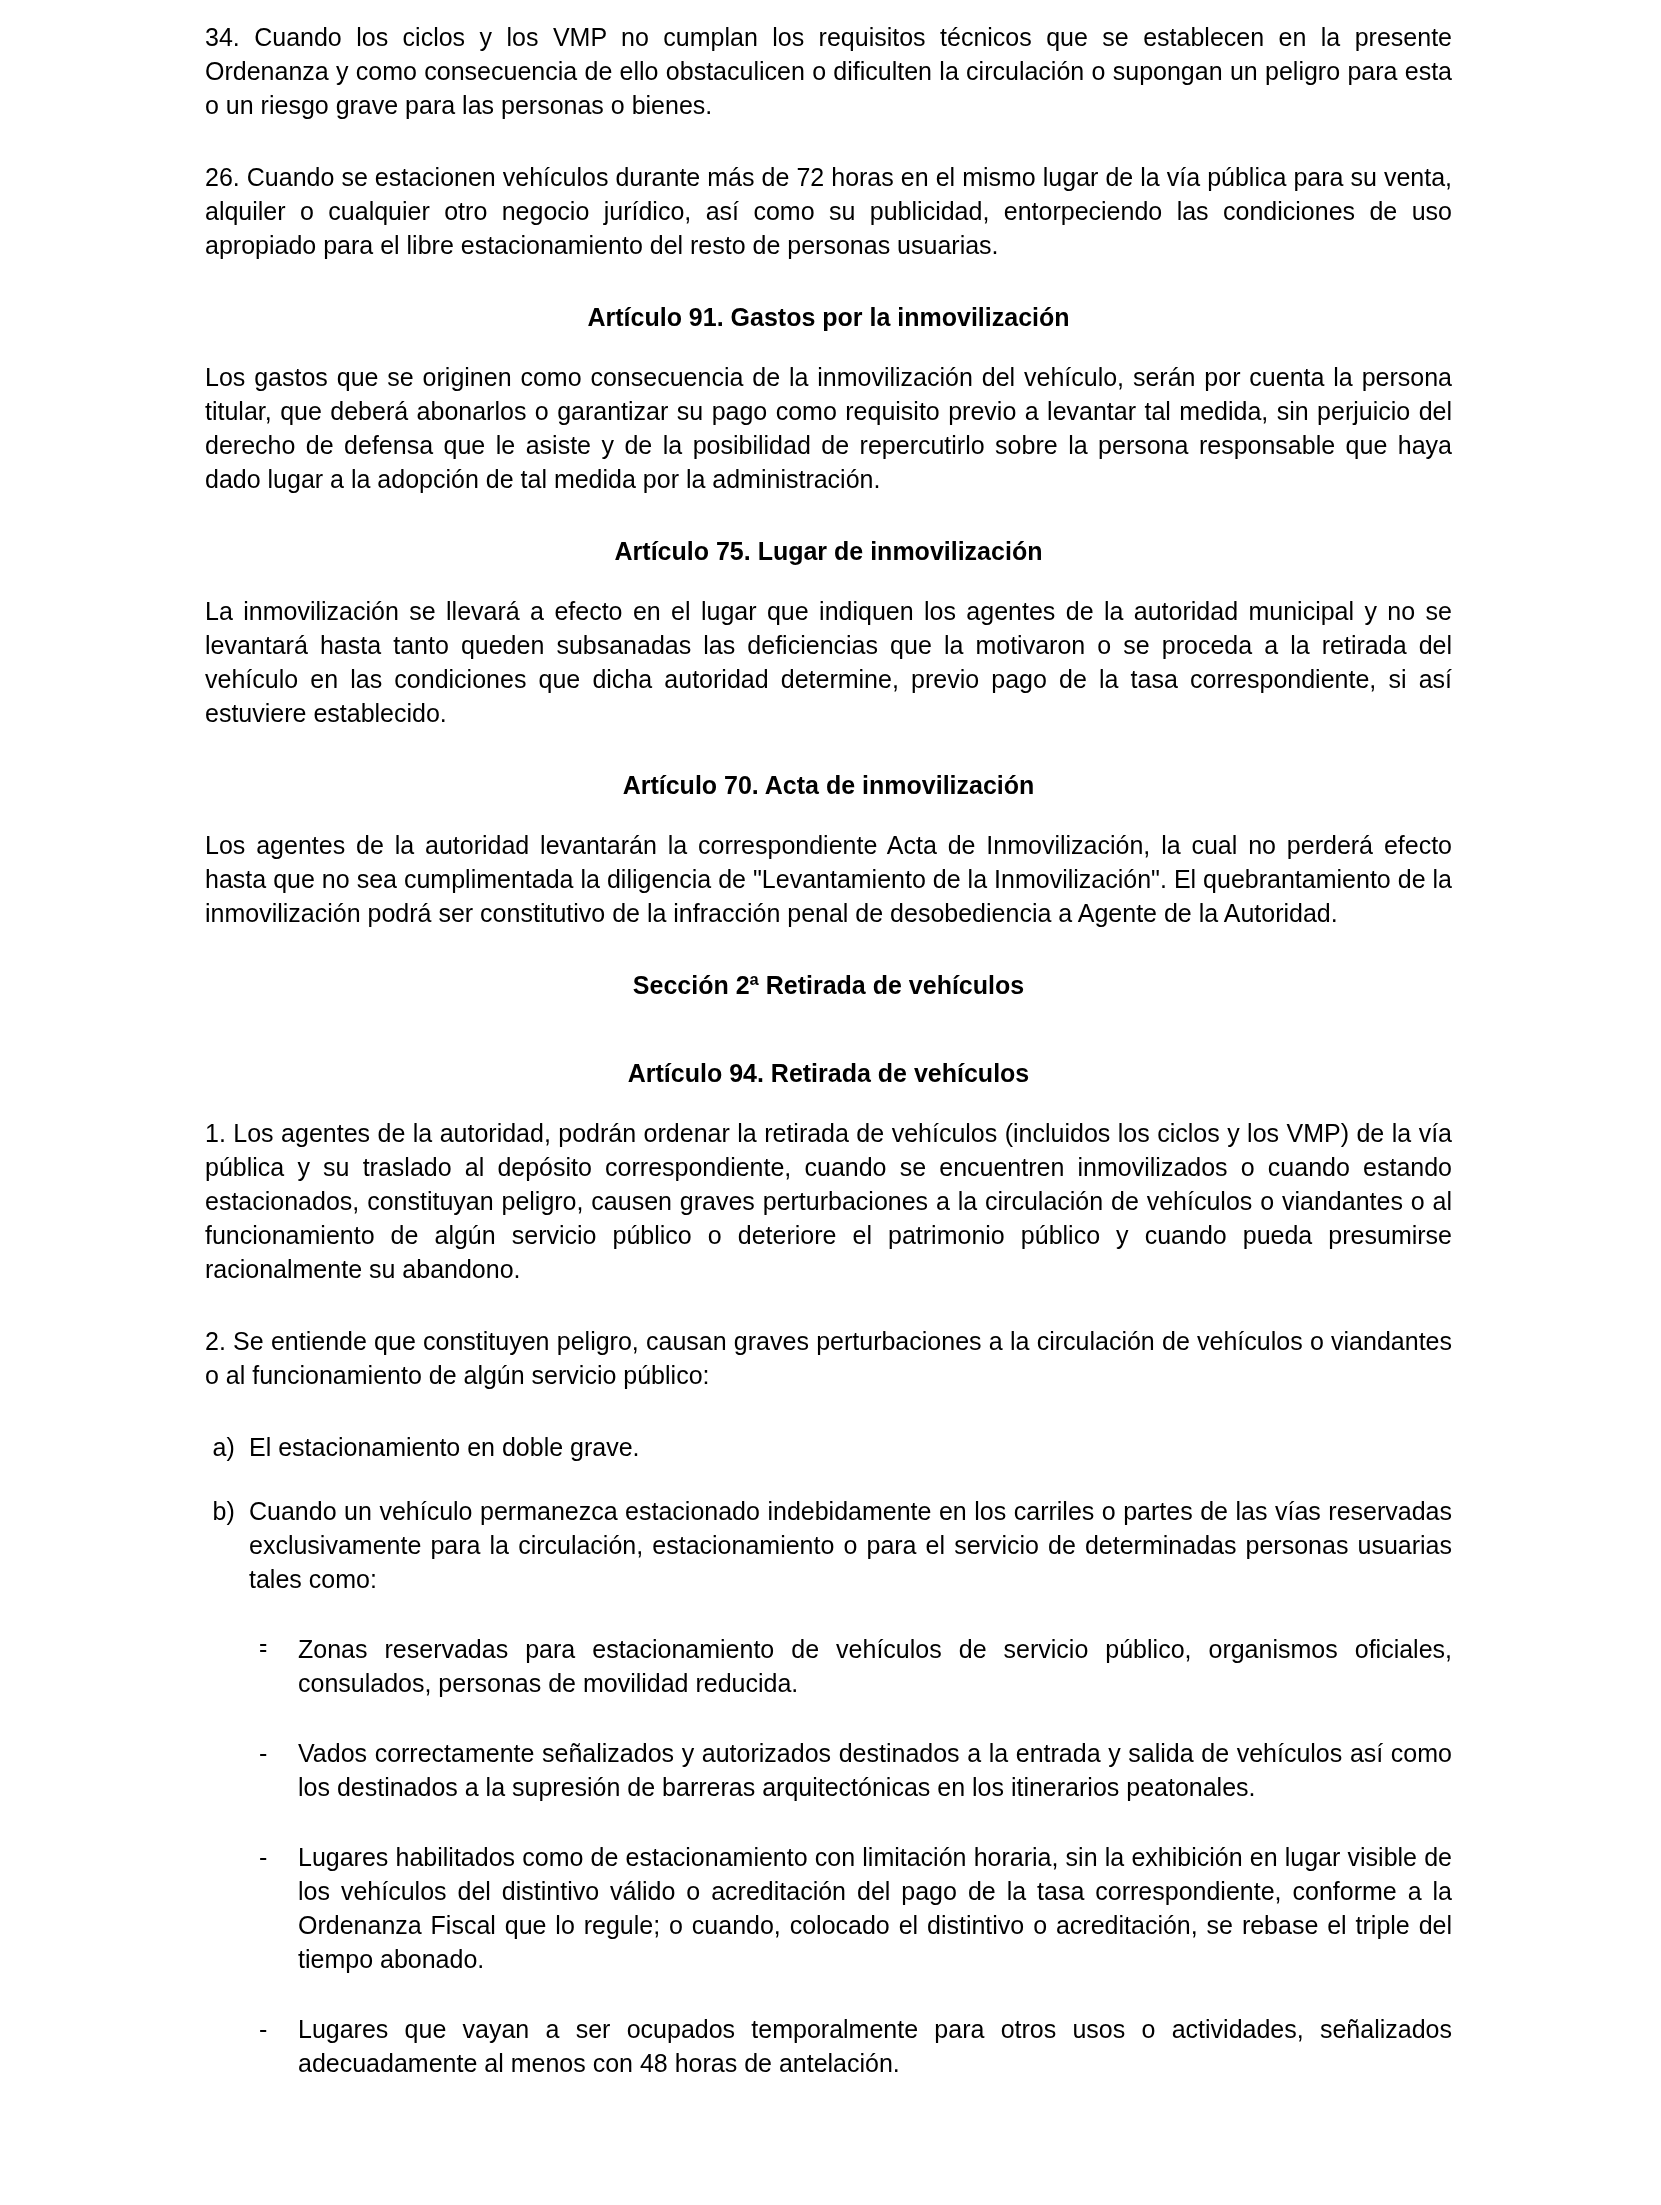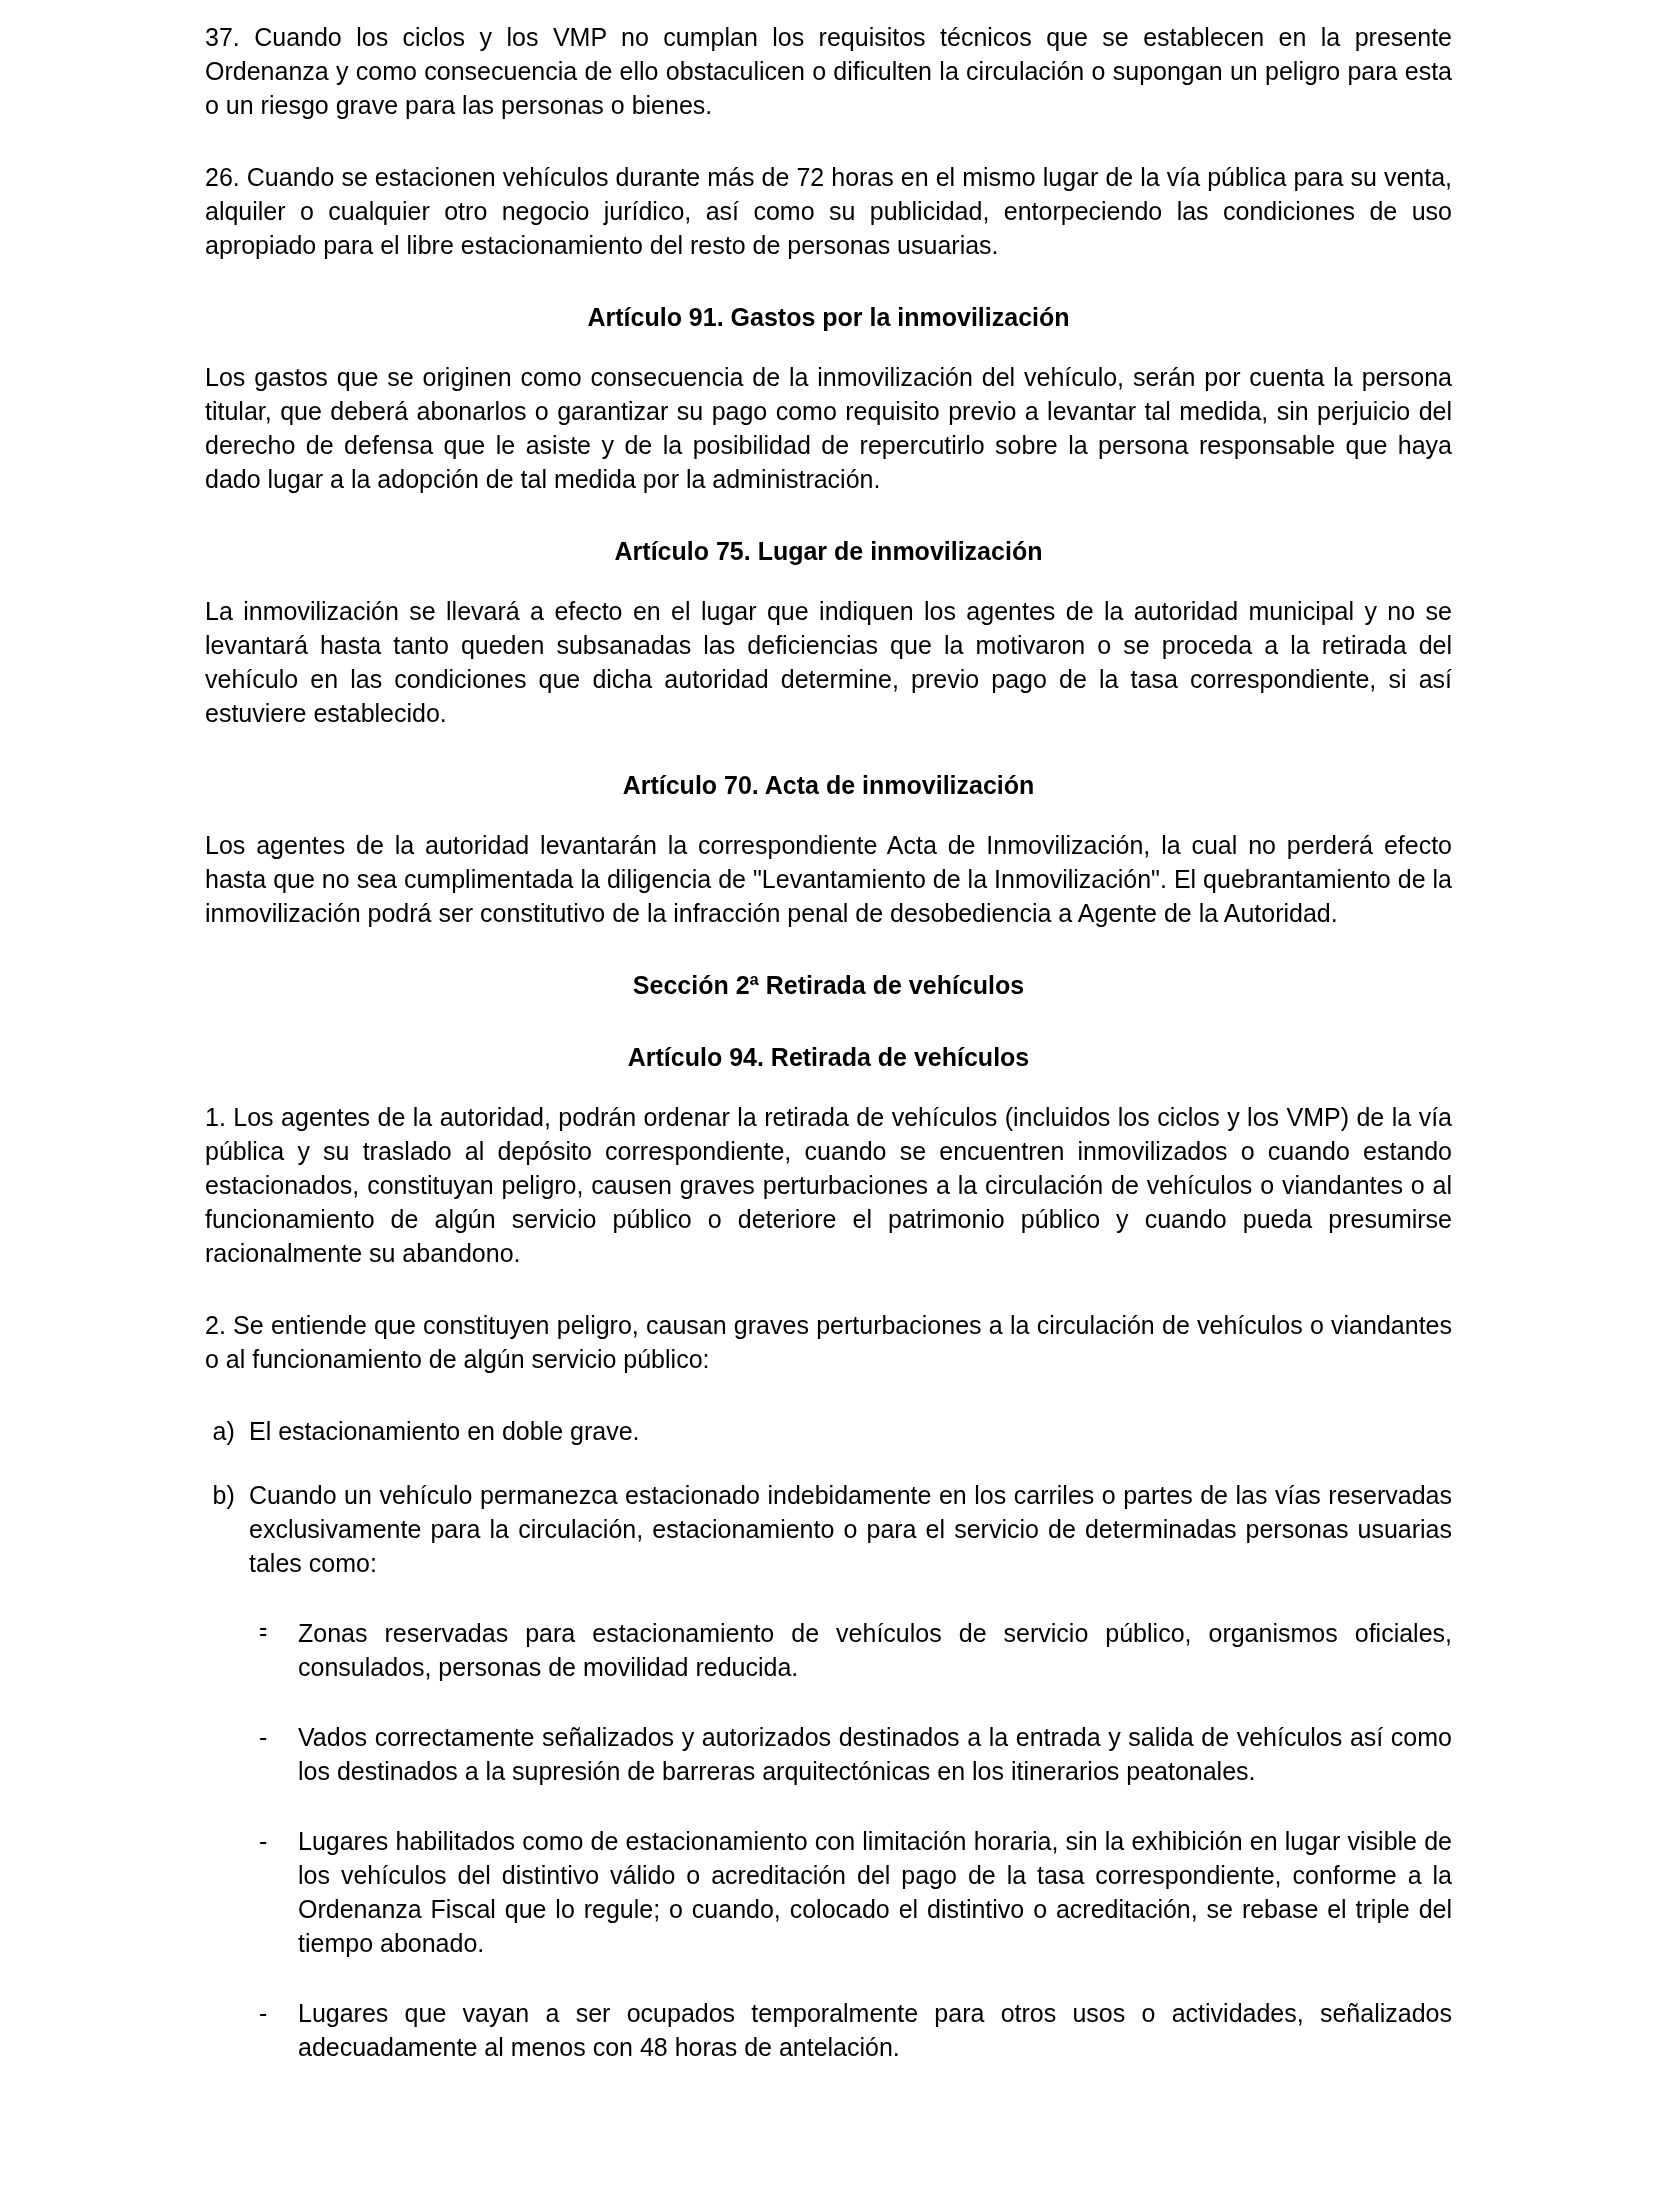--- a/index.html
+++ b/index.html
@@ -25,21 +25,21 @@
   }
   .heading {
     font-weight: bold;
     font-size: 25px;
     line-height: 34px;
     margin: 0 0 26px 0;
     text-align: center;
   }
   .heading.section {
     text-align: center;
-    margin-bottom: 38px;
+    margin-bottom: 54px;
   }
   .list-item {
     position: relative;
     padding-left: 44px;
     margin: 0 0 30px 0;
     text-align: justify;
   }
   .list-item > .marker {
     position: absolute;
     left: 7.6px;
@@ -56,21 +56,21 @@
     left: 54px;
     top: 0;
   }
   .dash-item:last-child { margin-bottom: 0; }
 </style>
 </head>
 <body>
 
 <div class="page">
 
-  <p class="para">37. Cuando los ciclos y los VMP no cumplan los requisitos técnicos que se establecen en la presente Ordenanza y como consecuencia de ello obstaculicen o dificulten la circulación o supongan un peligro para esta o un riesgo grave para las personas o bienes.</p>
+  <p class="para">34. Cuando los ciclos y los VMP no cumplan los requisitos técnicos que se establecen en la presente Ordenanza y como consecuencia de ello obstaculicen o dificulten la circulación o supongan un peligro para esta o un riesgo grave para las personas o bienes.</p>
 
   <p class="para">26. Cuando se estacionen vehículos durante más de 72 horas en el mismo lugar de la vía pública para su venta, alquiler o cualquier otro negocio jurídico, así como su publicidad, entorpeciendo las condiciones de uso apropiado para el libre estacionamiento del resto de personas usuarias.</p>
 
   <h2 class="heading">Artículo 91. Gastos por la inmovilización</h2>
 
   <p class="para">Los gastos que se originen como consecuencia de la inmovilización del vehículo, serán por cuenta la persona titular, que deberá abonarlos o garantizar su pago como requisito previo a levantar tal medida, sin perjuicio del derecho de defensa que le asiste y de la posibilidad de repercutirlo sobre la persona responsable que haya dado lugar a la adopción de tal medida por la administración.</p>
 
   <h2 class="heading">Artículo 75. Lugar de inmovilización</h2>
 
   <p class="para">La inmovilización se llevará a efecto en el lugar que indiquen los agentes de la autoridad municipal y no se levantará hasta tanto queden subsanadas las deficiencias que la motivaron o se proceda a la retirada del vehículo en las condiciones que dicha autoridad determine, previo pago de la tasa correspondiente, si así estuviere establecido.</p>

